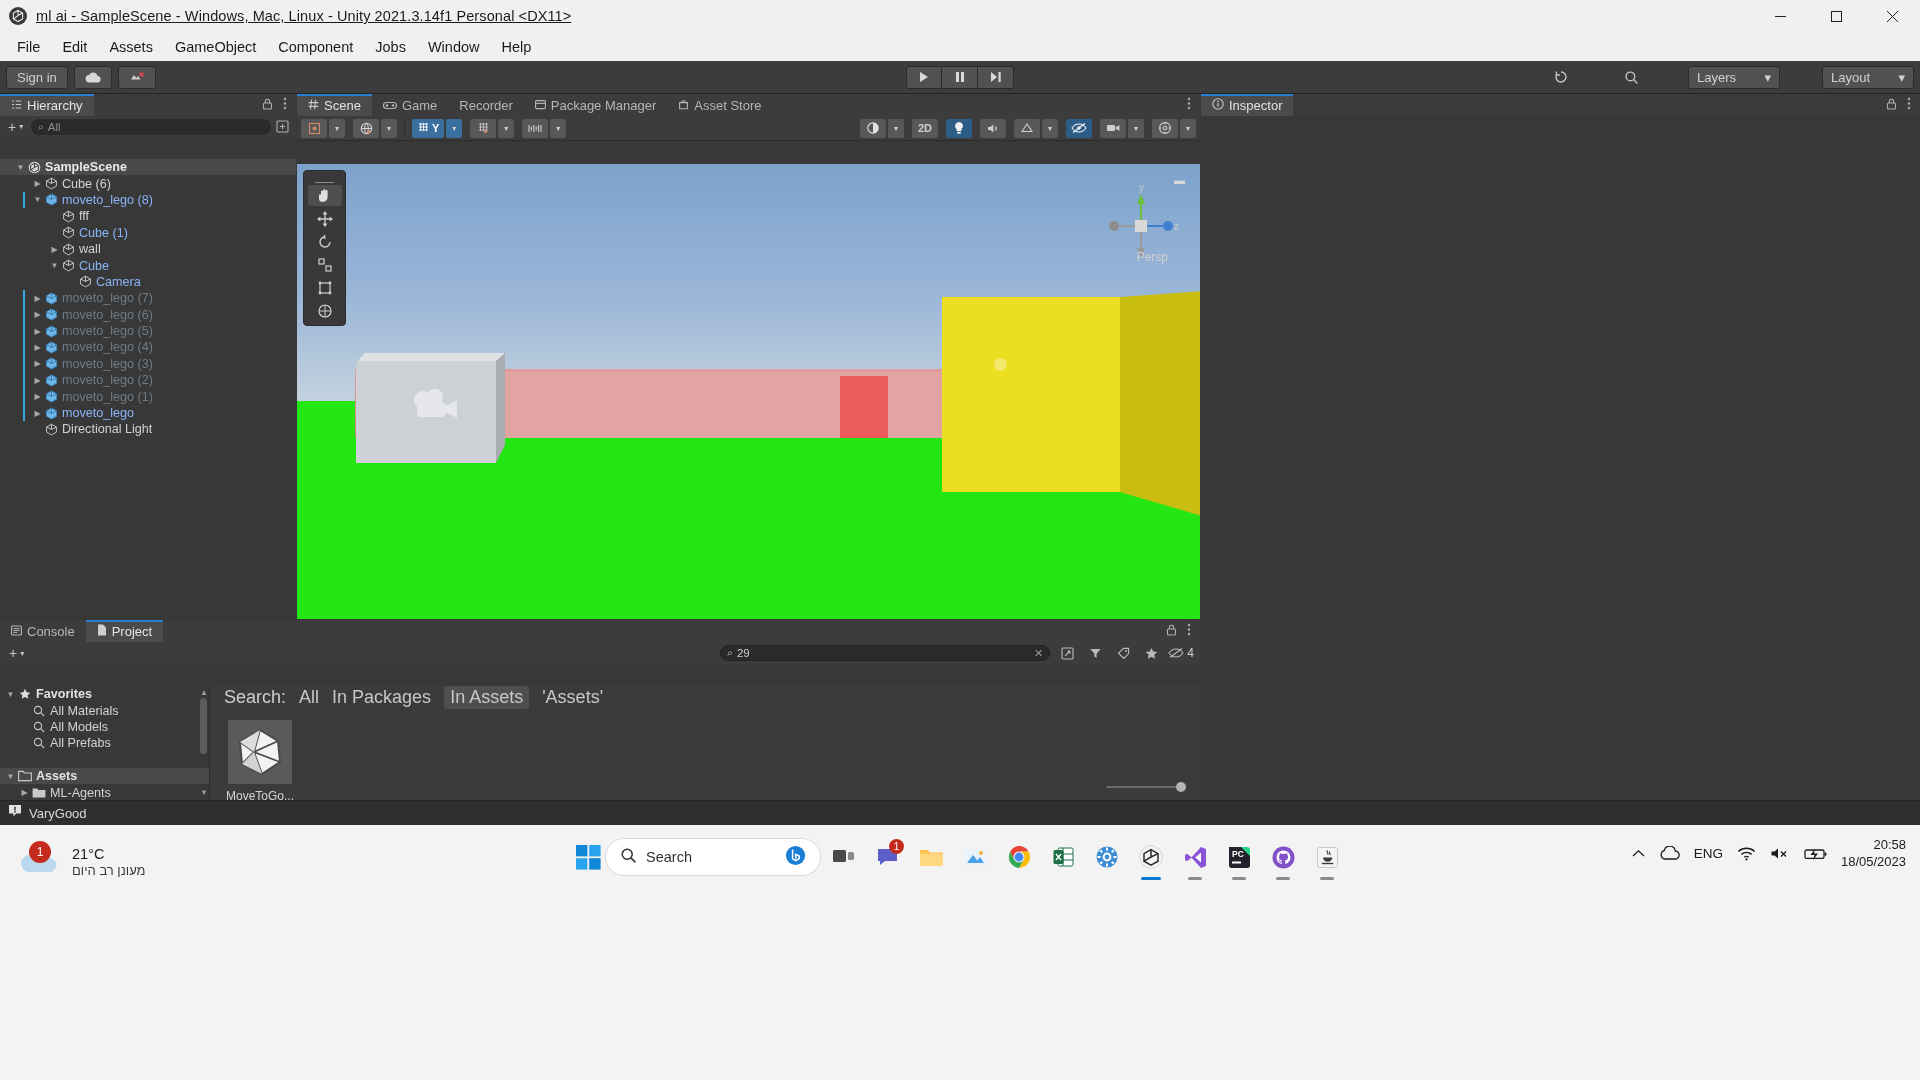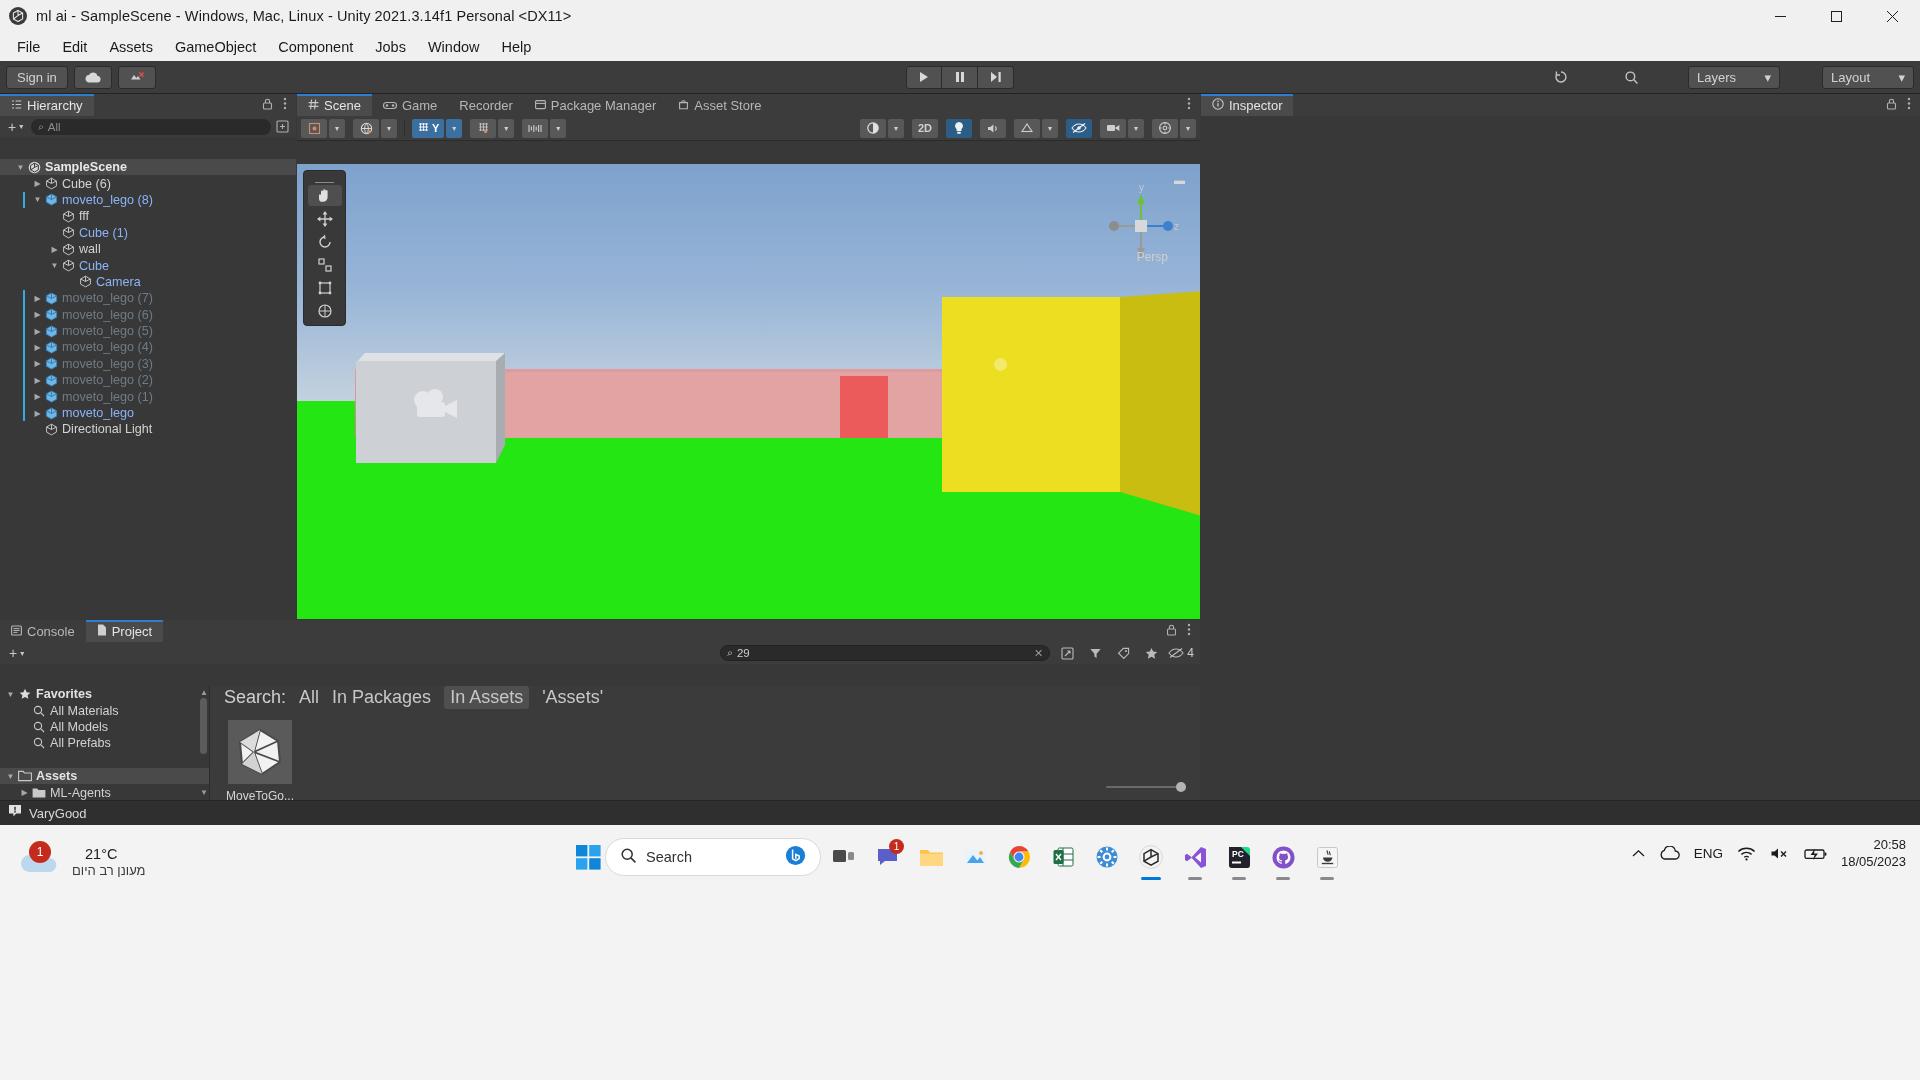--- a/index.html
+++ b/index.html
@@ -10,21 +10,21 @@
   }
   #app { position: relative; width: 1920px; height: 1080px; }
 
   
   .titlebar {
     position: absolute; left: 0; top: 0; width: 1920px; height: 32px;
     background: #f0f0f0; display: flex; align-items: center;
   }
   .tb-icon { width: 20px; height: 20px; margin-left: 8px; margin-right: 8px; position: relative; }
   .tb-icon svg { display: block; }
-  .tb-title { font-size: 14.5px; color: #1b1b1b; letter-spacing: .1px; }
+  .tb-title { font-size: 14.5px; color: #1b1b1b; letter-spacing: .1px; text-decoration: underline; }
   .tb-buttons { margin-left: auto; display: flex; height: 32px; }
   .tb-btn {
     width: 56px; height: 32px; display: flex; align-items: center; justify-content: center;
     color: #202020;
   }
   .tb-btn svg { display: block; }
 
   
   .menubar {
     position: absolute; left: 0; top: 32px; width: 1920px; height: 29px;
@@ -277,21 +277,21 @@
 
   
   .taskbar {
     position: absolute; left: 0; top: 825px; width: 1920px; height: 255px;
     background: #f3f3f3;
   }
   .tb-weather {
     position: absolute; left: 18px; top: 18px; display: flex; align-items: center; gap: 10px;
   }
   .tb-weather .txt { display: flex; flex-direction: column; line-height: 1.25; }
-  .tb-weather .t1 { font-size: 14.5px; color: #1b1b1b; margin-left: 13px; }
+  .tb-weather .t1 { font-size: 14.5px; color: #1b1b1b; }
   .tb-weather .t2 { font-size: 13px; color: #3a3a3a; direction: rtl; }
   .tb-center {
     position: absolute; left: 50%; transform: translateX(-50%); top: 12px;
     display: flex; align-items: center; 
   }
   .win-logo { width: 34px; height: 34px; display: flex; align-items: center; justify-content: center; }
   .tb-searchbox {
     width: 216px; height: 38px; background: #fff; border: 1px solid #dadada;
     border-radius: 19px; display: flex; align-items: center; padding: 0 14px; gap: 9px;
   }

